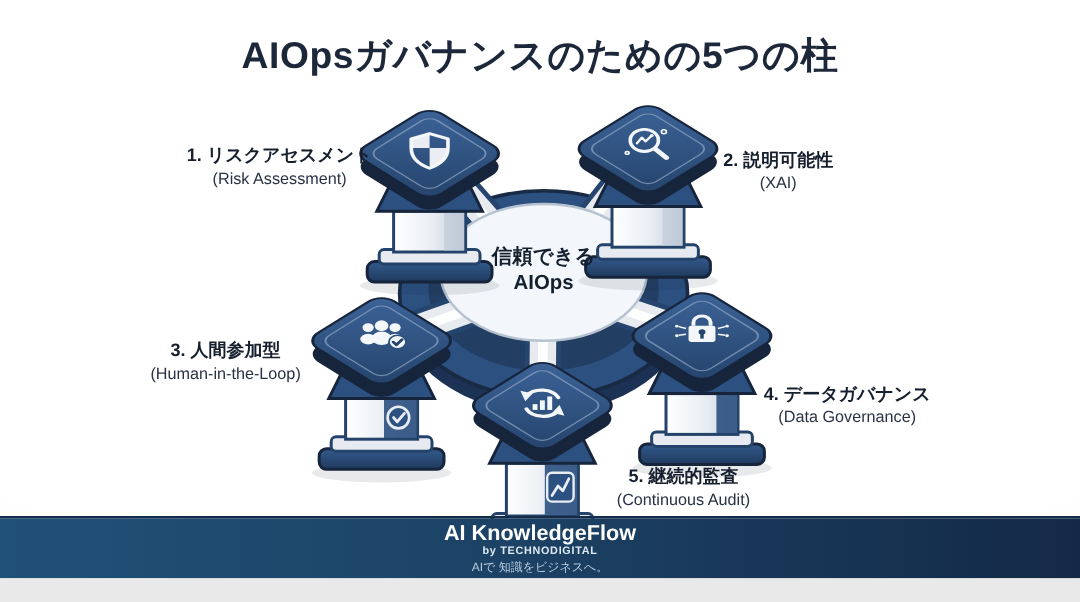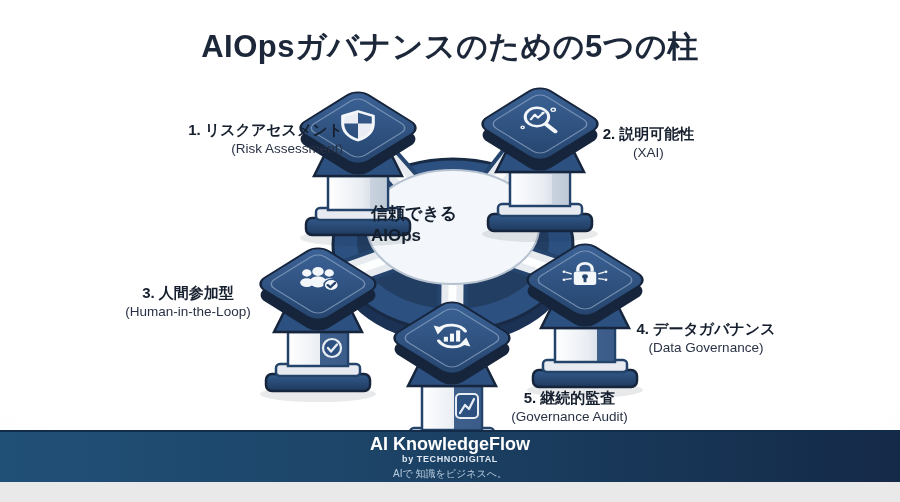--- a/index.html
+++ b/index.html
@@ -9,27 +9,27 @@
     font-family:Liberation Sans, sans-serif;
   }
   .title{
     position:absolute;top:26px;left:0;right:0;margin:0;text-align:center;
     font-size:31px;font-weight:800;color:#1c2739;letter-spacing:.5px;
   }
   .diagram{position:absolute;left:0;top:0;}
   .plabel{position:absolute;text-align:center;color:#161f2e;}
   .plabel .jp{display:block;font-size:15px;font-weight:700;line-height:19px;}
   .plabel .en{display:block;font-size:13.5px;font-weight:400;color:#293244;line-height:17px;margin-top:1px;}
-  #lbl1{left:123px;top:120px;width:220px;text-align:right;}
+  #lbl1{left:123px;top:120px;width:220px;}
   #lbl2{left:586px;top:124px;width:125px;}
   #lbl3{left:88px;top:283px;width:200px;}
   #lbl4{left:636px;top:283px;width:140px;margin-top:36px;}
   #lbl5{left:485px;top:388px;width:145px;padding-left:12px;}
   .hub-label{
-    position:absolute;left:371px;top:203px;width:164px;text-align:left;
+    position:absolute;left:371px;top:203px;width:164px;text-align:center;
     font-size:17px;font-weight:700;color:#15202f;line-height:22px;
   }
   .hub-label span{display:block;}
   .banner{
     position:absolute;left:0;right:0;bottom:0;height:52px;box-sizing:border-box;
     background:linear-gradient(90deg,#215077 0%,#1c4366 45%,#142947 100%);
     border-top:2px solid #122c49;
     display:flex;flex-direction:column;align-items:center;justify-content:center;
     text-align:left;
   }
@@ -224,21 +224,21 @@
   <div class="plabel" id="lbl3">
     <span class="jp">3. 人間参加型</span>
     <span class="en">(Human-in-the-Loop)</span>
   </div>
   <div class="plabel" id="lbl4">
     <span class="jp">4. データガバナンス</span>
     <span class="en">(Data Governance)</span>
   </div>
   <div class="plabel" id="lbl5">
     <span class="jp">5. 継続的監査</span>
-    <span class="en">(Governance Audit)</span>
+    <span class="en">(Continuous Audit)</span>
   </div>
 
   <footer class="banner">
     <div class="brand">AI KnowledgeFlow</div>
     <div class="byline">by TECHNODIGITAL</div>
     <div class="tagline">AIで 知識をビジネスへ。</div>
   </footer>
 
 </div>
 

